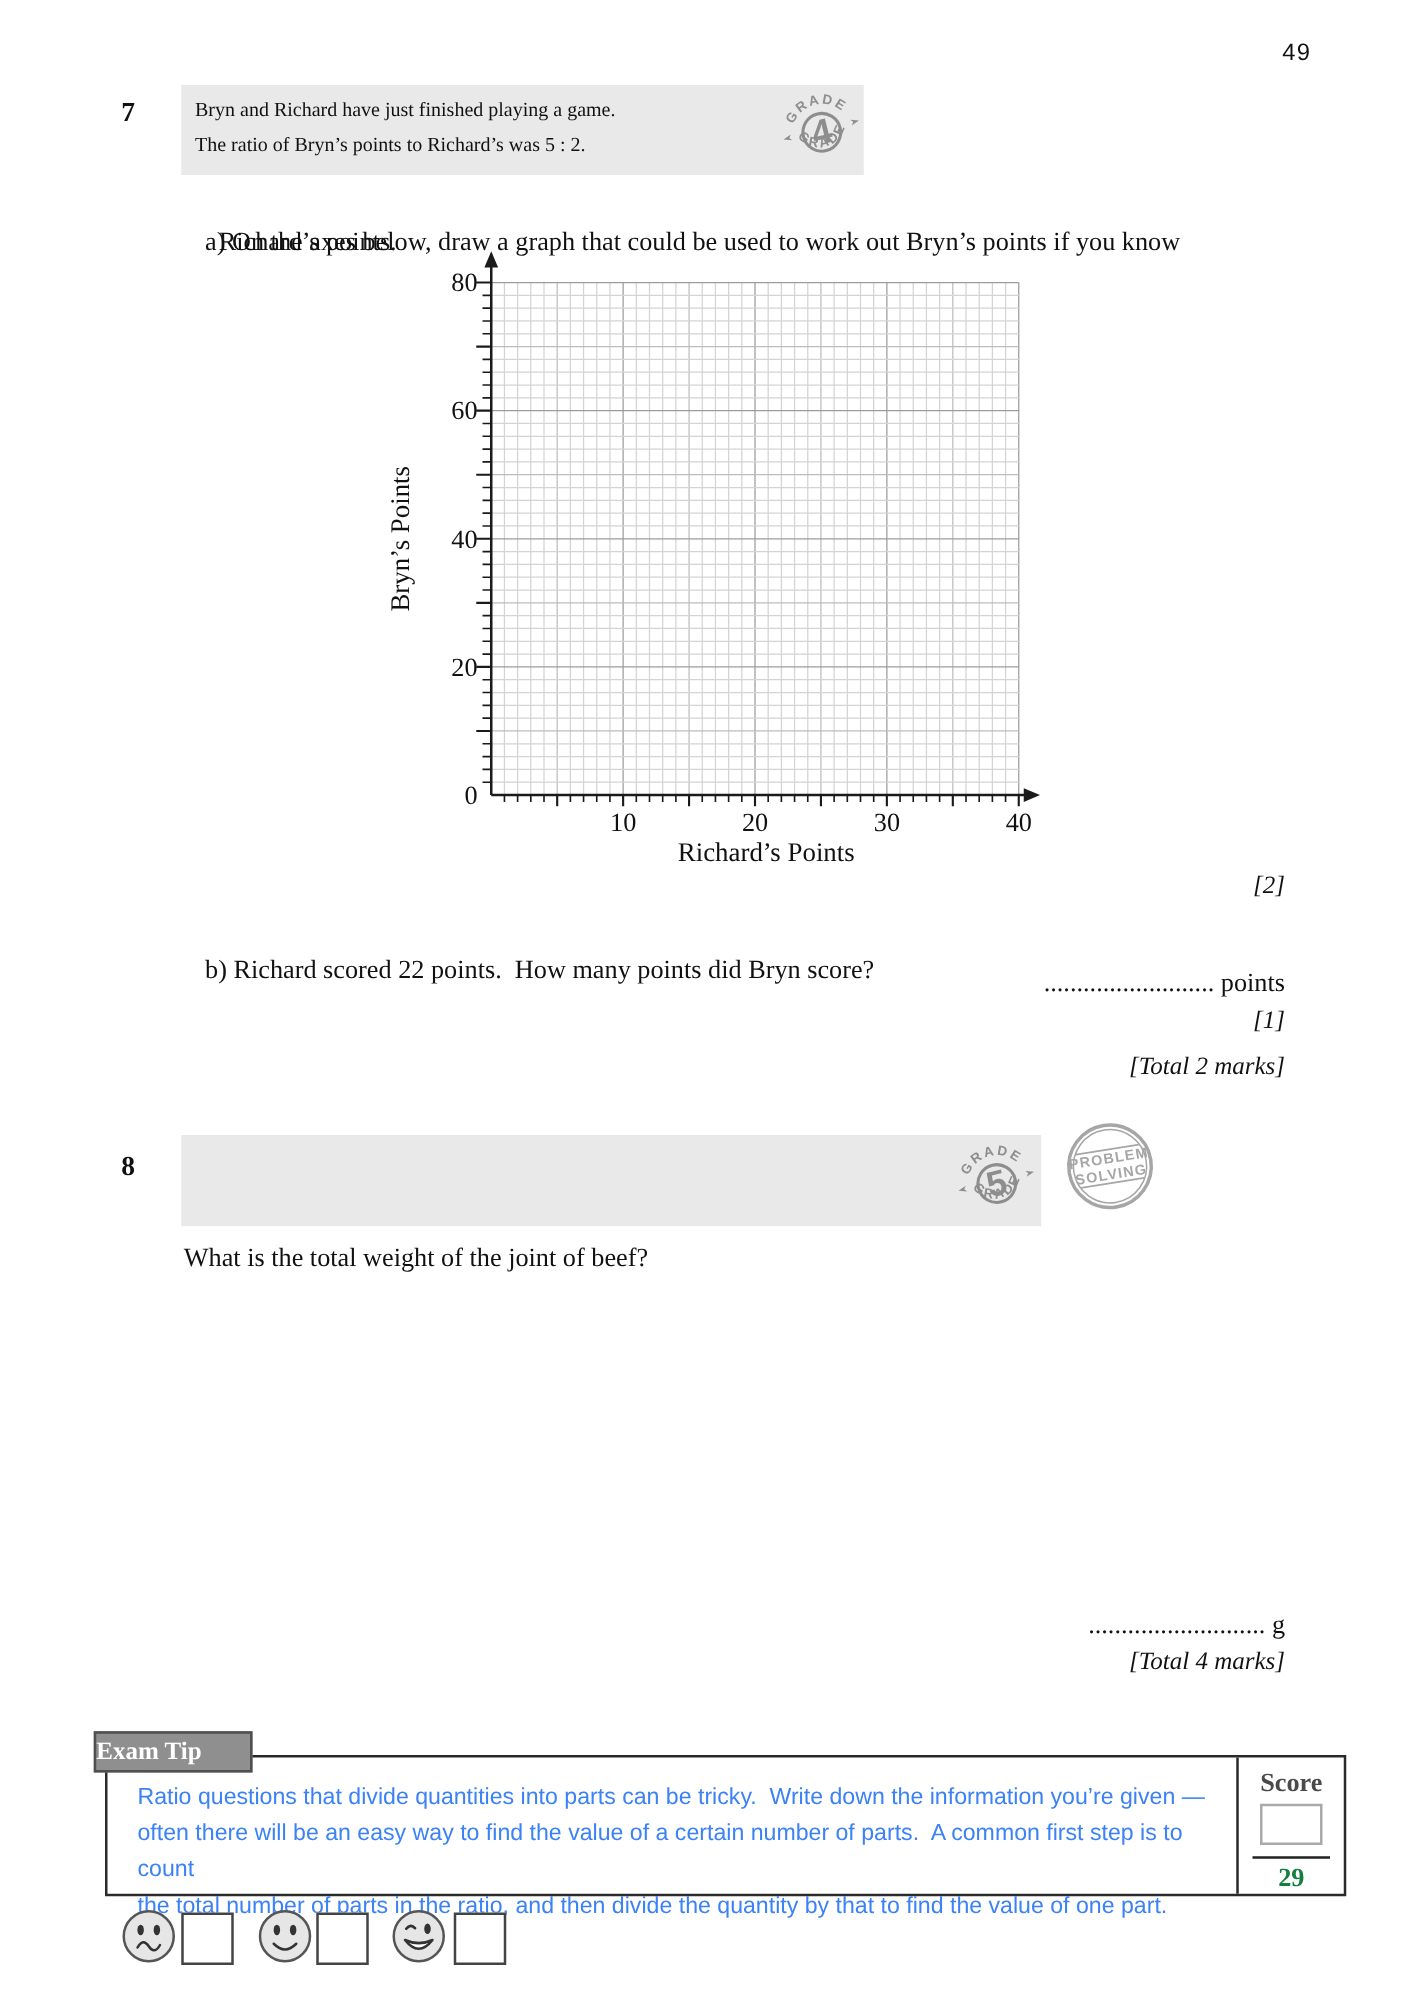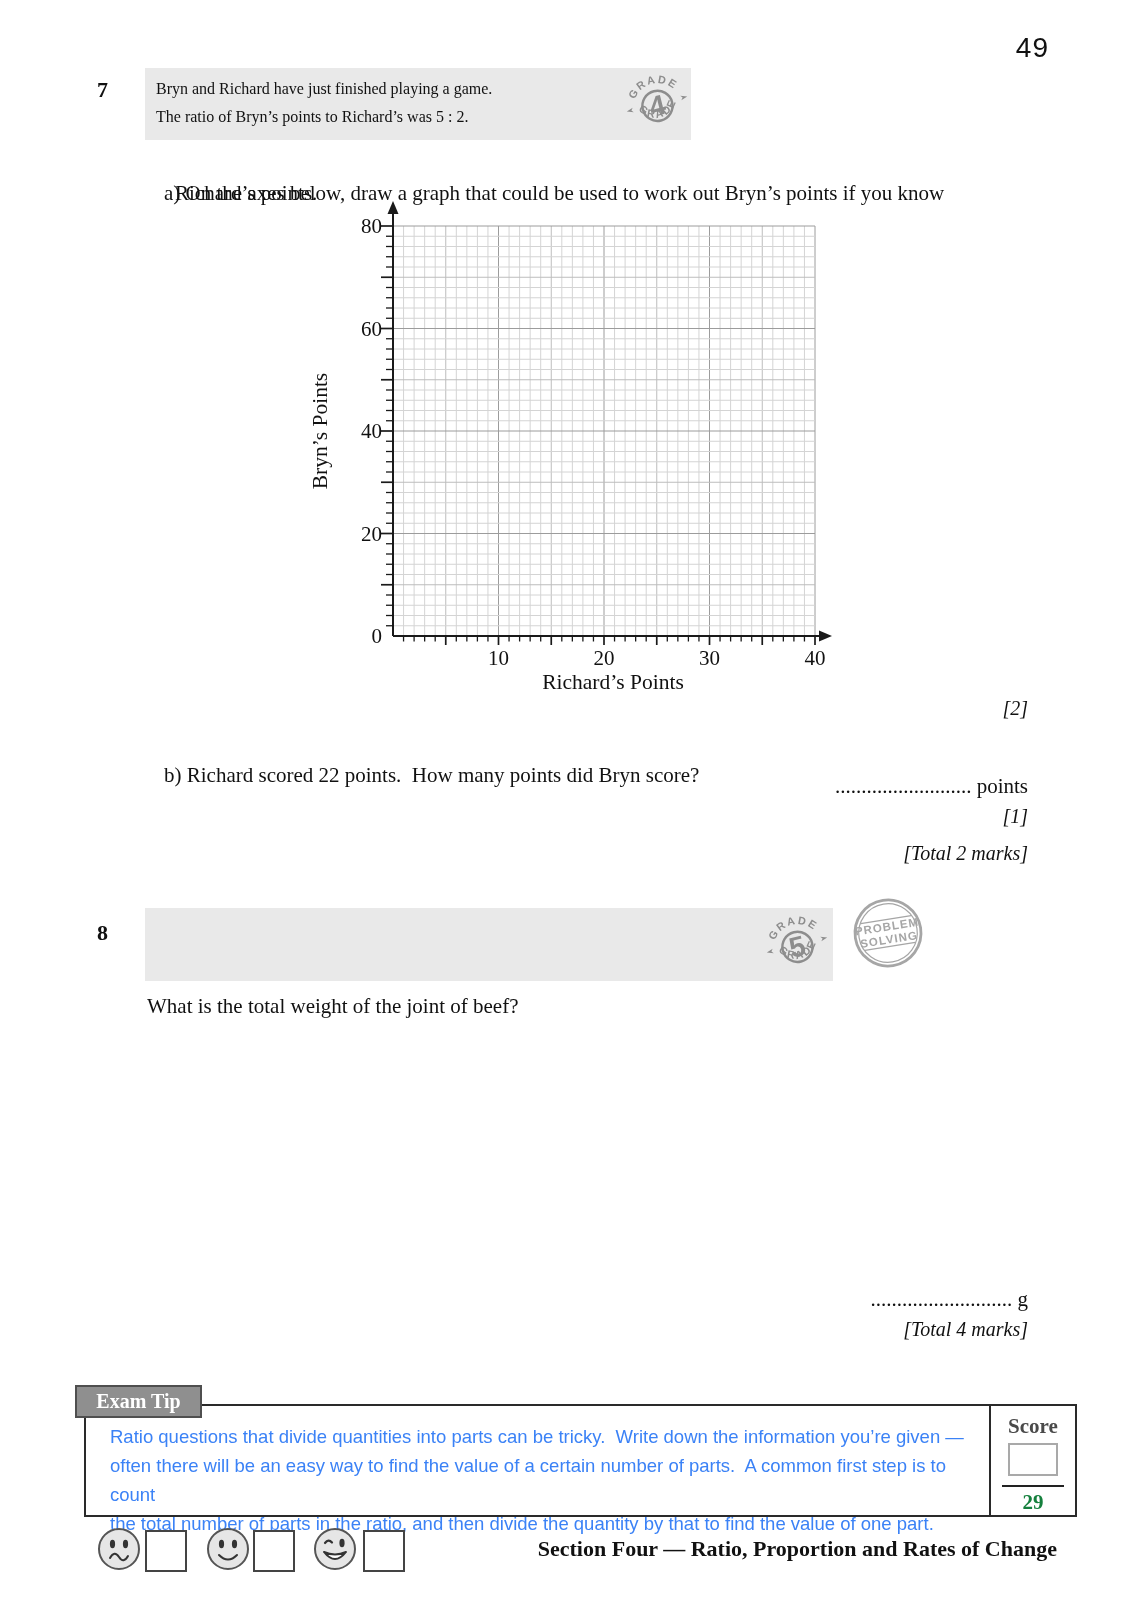--- a/index.html
+++ b/index.html
@@ -6,34 +6,34 @@
   .page{position:relative;width:1131px;height:1600px;background:#ffffff;overflow:hidden;
         font-family:"Liberation Serif", serif;color:#111;}
   .abs{position:absolute;}
   .prewrap{white-space:pre-wrap;}
   .qnum{font-size:22px;font-weight:bold;}
   .qbox{background:#e9e9e9;}
   .qbox .qtext{padding:7px 0 0 11px;font-size:16px;line-height:28px;}
   .body-text{font-size:21px;line-height:28px;}
   .marks{font-size:20px;font-style:italic;text-align:right;}
   .answer-line{font-size:21px;text-align:right;}
-  .pagenum{font-family:"Liberation Sans", sans-serif;font-size:28px;letter-spacing:1px;}
+  .pagenum{font-family:"Liberation Sans", sans-serif;font-size:19px;letter-spacing:1px;}
   .badge-circle{fill:none;stroke:#8d8d8d;stroke-width:2.6;}
   .badge-arc{font-family:"Liberation Sans", sans-serif;font-size:11.5px;font-weight:bold;
              fill:#8d8d8d;letter-spacing:2px;}
   .badge-num{font-family:"Liberation Sans", sans-serif;font-size:30px;font-weight:bold;fill:#8d8d8d;}
   .badge-deco{fill:#8d8d8d;}
   .stamp-ring{fill:none;stroke:#a6a6a6;}
   .stamp-text{font-family:"Liberation Sans", sans-serif;font-size:11.5px;font-weight:bold;
               fill:#a6a6a6;letter-spacing:1px;}
   .examtip-box{border:2px solid #2a2a2a;background:#fff;display:flex;}
   .examtip-textcol{flex:1;padding:16px 10px 0 24px;
        font-family:"Liberation Sans", sans-serif;font-size:18.5px;line-height:29px;color:#3b82f6;}
   .examtip-tab{background:#8f8f8f;border:2px solid #4f4f4f;color:#fff;
-       font-weight:bold;font-size:20px;text-align:center;line-height:29px;z-index:2;}
+       font-weight:bold;font-size:20px;line-height:29px;z-index:2;}
   .score-col{width:84px;border-left:2px solid #2a2a2a;display:flex;flex-direction:column;
        align-items:center;padding-top:8px;text-align:right;}
   .score-label{font-size:21px;font-weight:bold;color:#4a4a4a;}
   .score-box{width:46px;height:38px;border:2px solid #a9a9a9;margin-top:4px;background:#fff;}
   .score-divider{width:62px;border-top:2px solid #222;margin-top:9px;}
   .score-value{font-size:21px;font-weight:bold;margin-top:3px;color:#15803d;}
   .checkbox{width:38px;height:38px;border:2px solid #444;background:#fff;}
   .footer-title{font-size:22px;font-weight:bold;}
 </style>
 </head>
@@ -331,15 +331,14 @@
   <div class="abs checkbox" style="left:253px;top:1530px;"></div>
 
   <svg class="abs" style="left:313px;top:1527px;" width="44" height="44" viewBox="-22 -22 44 44">
     <circle r="20" fill="#e6e6e6" stroke="#555" stroke-width="2"></circle>
     <path d="M -10 -6 q 3.5 -4.5 7 -0.5" fill="none" stroke="#333" stroke-width="2.2" stroke-linecap="round"></path>
     <ellipse cx="7" cy="-6" rx="2.6" ry="4.2" fill="#333"></ellipse>
     <path d="M -11 3 q 11 14 22 0 q -11 5 -22 0 z" fill="#fff" stroke="#333" stroke-width="2" stroke-linejoin="round"></path>
   </svg>
   <div class="abs checkbox" style="left:363px;top:1530px;"></div>
 
-  <div class="abs footer-title" style="right:74px;top:1536px;">Section Four — Ratio, Proportion and Rates of Change</div>
 
 </div>
 
 </body></html>

